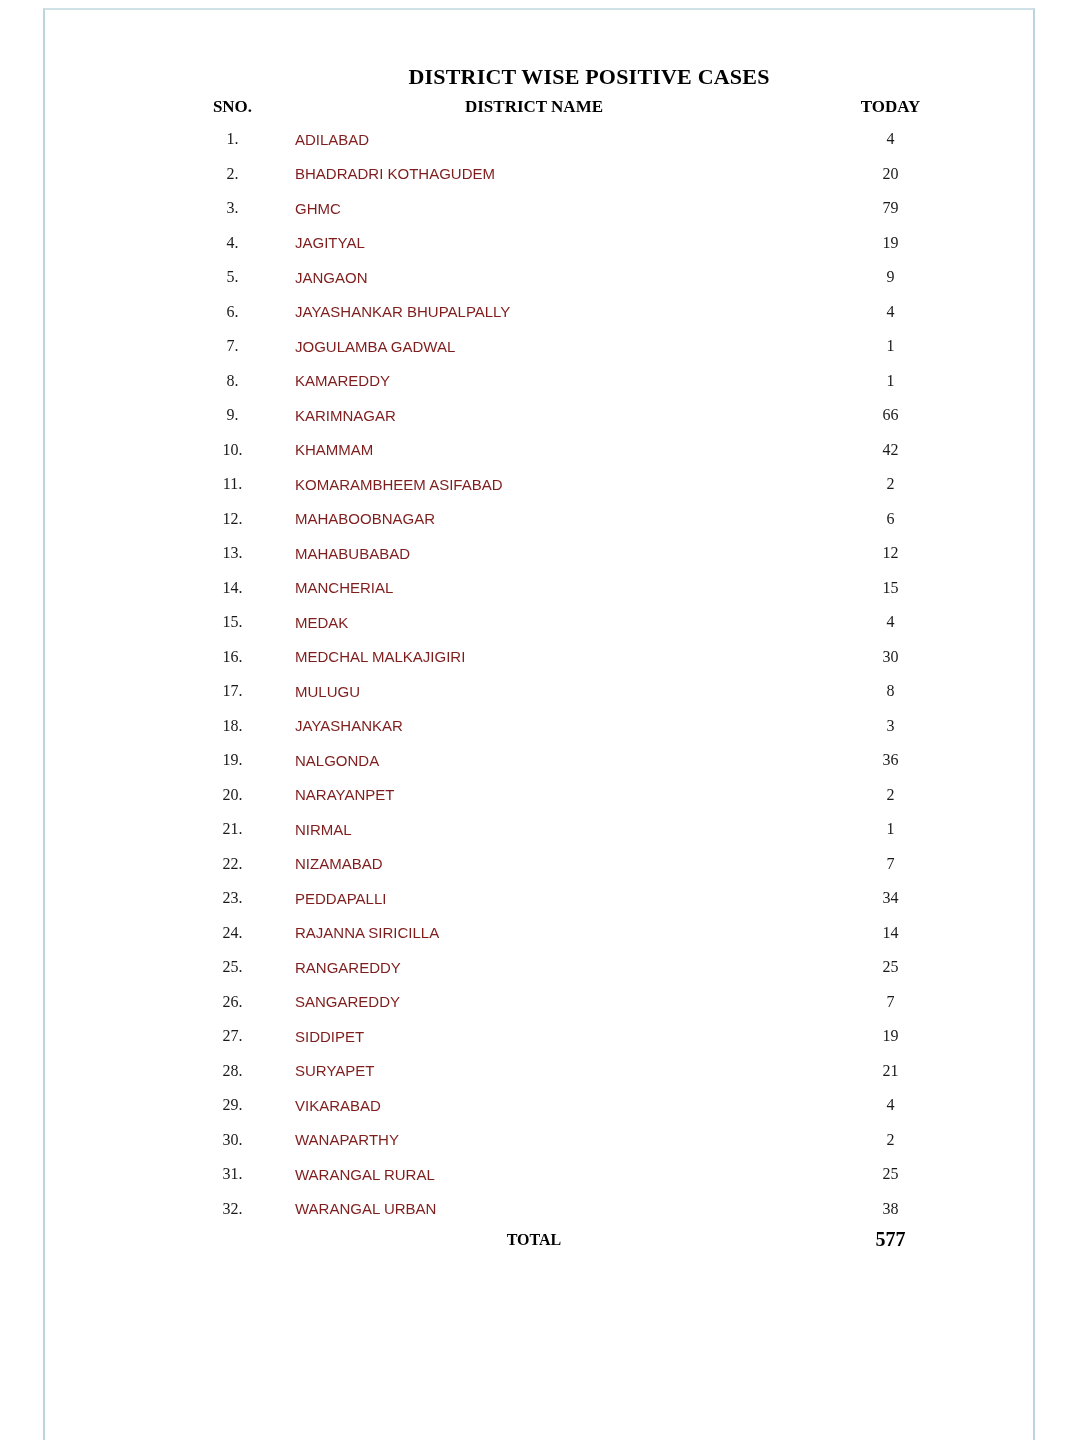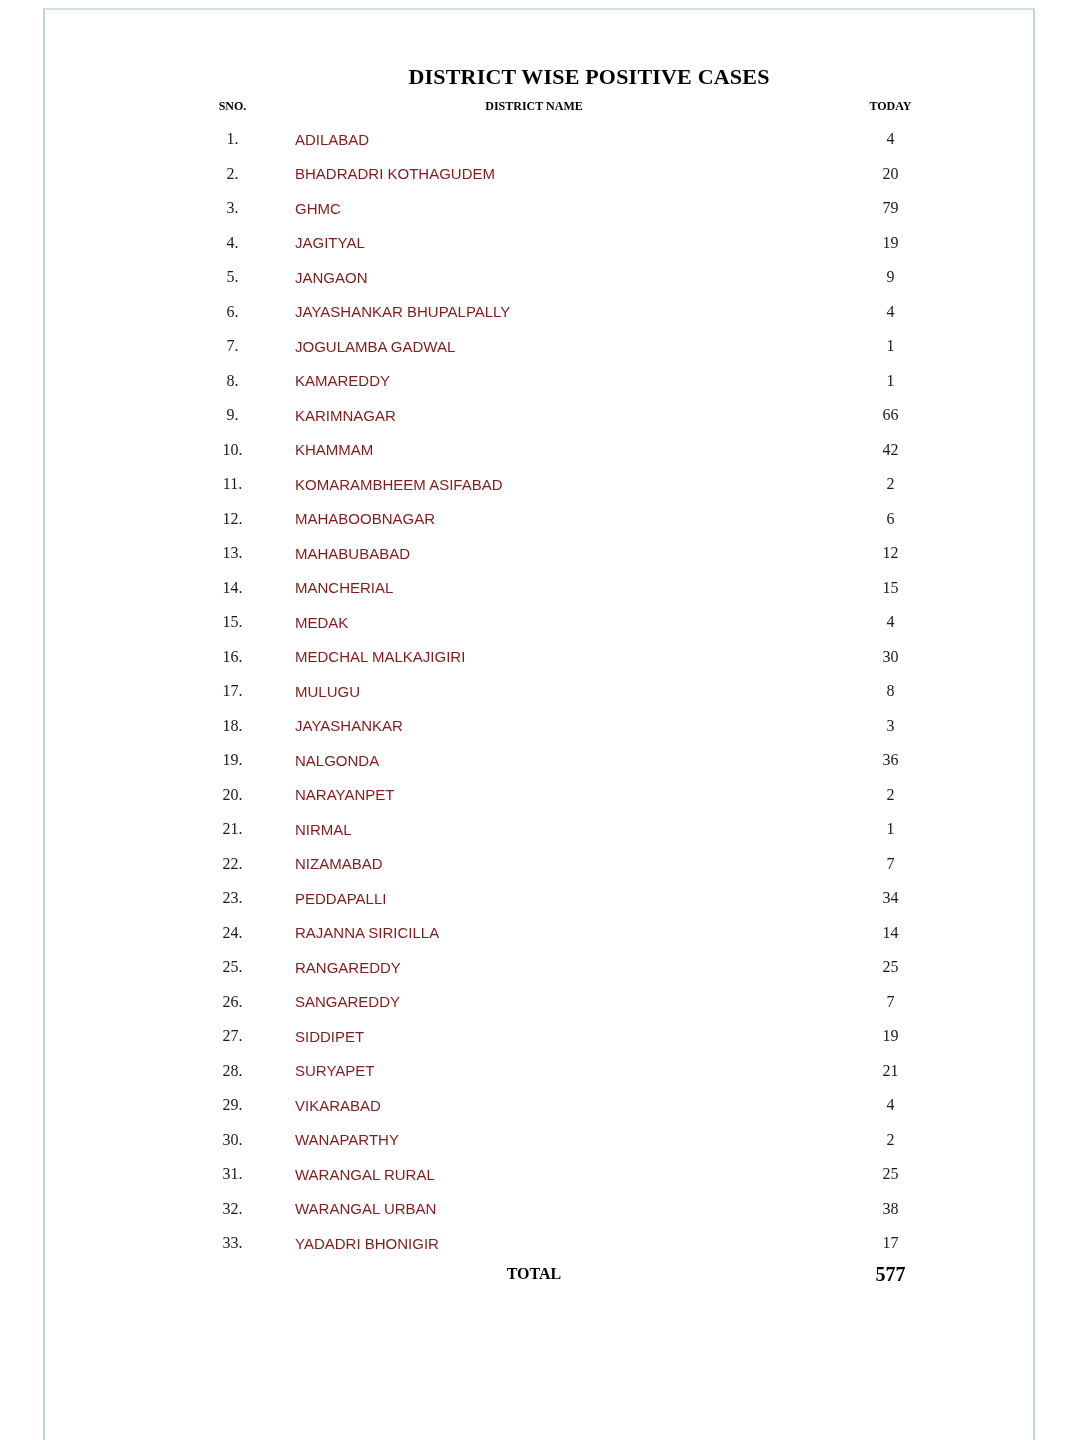--- a/index.html
+++ b/index.html
@@ -60,21 +60,21 @@
     margin: 0;
     border: 0;
     vertical-align: middle;
   }
 
   
   .hdr td {
     height: 31px;
     font-family: "Liberation Serif", serif;
     font-weight: bold;
-    font-size: 12px;
+    font-size: 17px;
     text-align: center;
     color: #000;
     border-top: 2px solid #000;
     border-bottom: 2px solid #000;
   }
   .hdr .h-sno   { border-left: 2px solid #000; border-right: 2px solid #000; }
   .hdr .h-name  { border-right: 2px solid #000; }
   .hdr .h-today { border-right: 2px solid #000; }
 
   
@@ -311,25 +311,20 @@
         <tr class="drow">
           <td class="d-sno">31.</td>
           <td class="d-name">WARANGAL RURAL</td>
           <td class="d-today">25</td>
         </tr>
         <tr class="drow">
           <td class="d-sno">32.</td>
           <td class="d-name">WARANGAL URBAN</td>
           <td class="d-today">38</td>
         </tr>
-        <tr class="drow">
-          <td class="d-sno">33.</td>
-          <td class="d-name">YADADRI BHONIGIR</td>
-          <td class="d-today">17</td>
-        </tr>
         <tr class="trow">
           <td class="t-sno"></td>
           <td class="t-label">TOTAL</td>
           <td class="t-value">577</td>
         </tr>
       </tbody>
   </table>
 
 </div>
 

